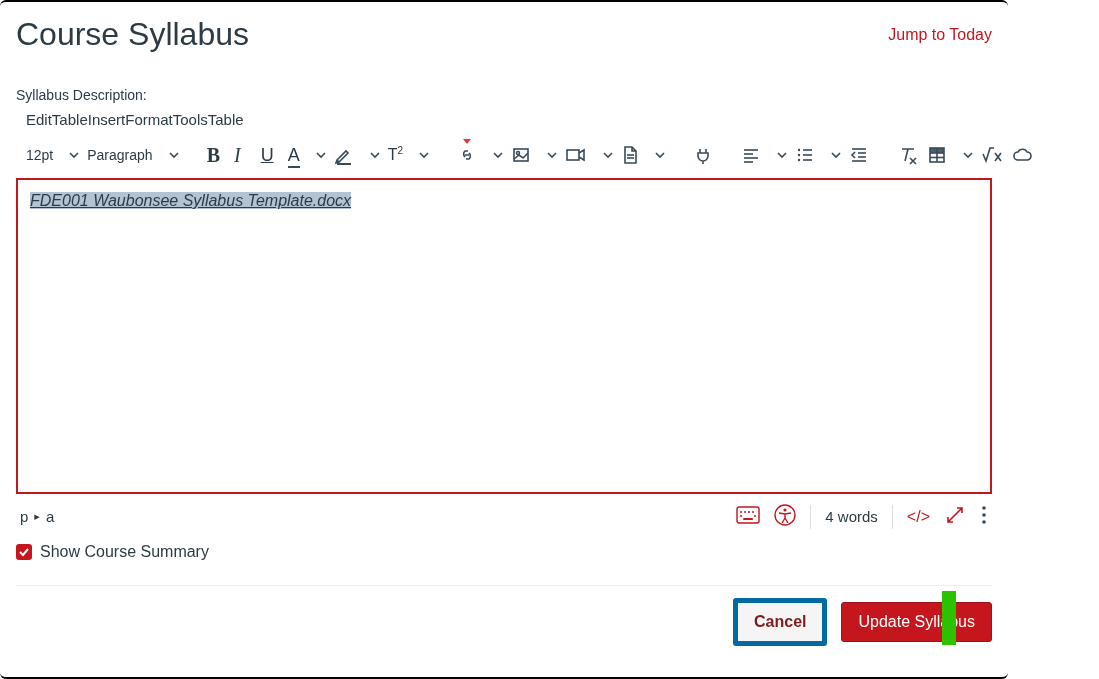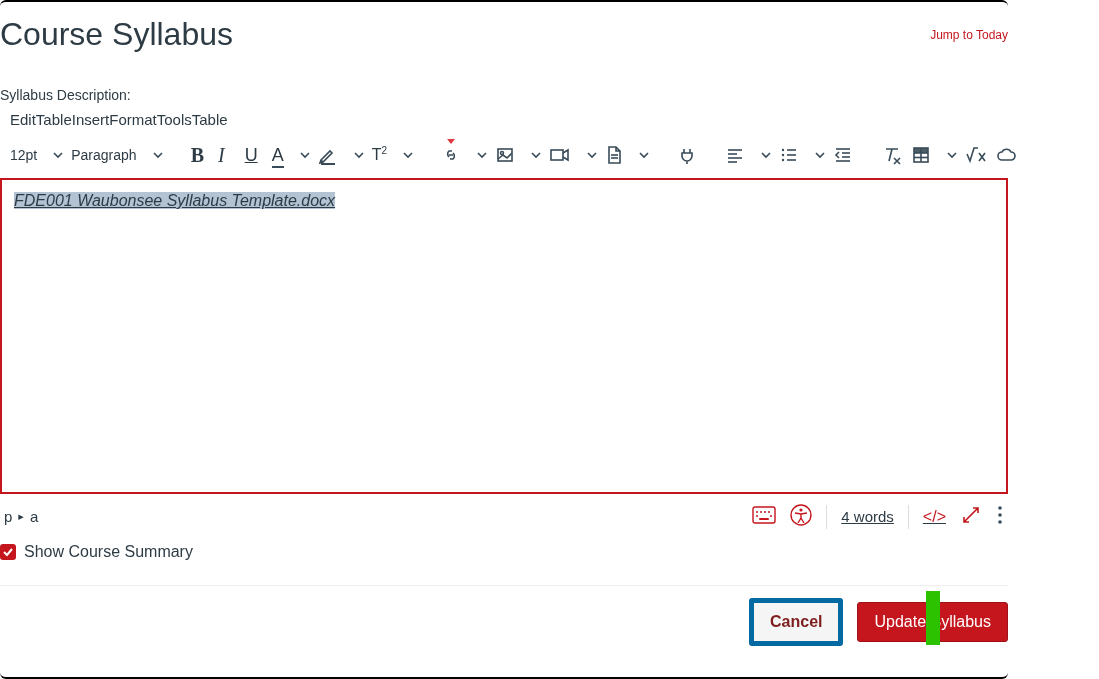--- a/index.html
+++ b/index.html
@@ -11,38 +11,38 @@
     background: #fff;
     width: 1099px;
     height: 679px;
     overflow: hidden;
   }
   .page {
     border-top: 2px solid #000;
     border-bottom: 2px solid #000;
     width: 1008px;
     height: 679px;
-    padding: 0 0;
+    padding: 0 16px;
     position: relative;
     border-radius: 6px;
   }
   .header-row {
     display: flex;
     justify-content: space-between;
     align-items: center;
     margin-top: 14px;
   }
   h1.page-title {
     font-size: 32px;
     font-weight: 400;
     margin: 0;
   }
   .jump-link {
     color: #C5161D;
-    font-size: 12px;
+    font-size: 16px;
     text-decoration: none;
     cursor: pointer;
   }
   .field-label {
     font-size: 14px;
     margin-top: 34px;
     margin-bottom: 2px;
   }
 
   .menu-bar {
@@ -103,21 +103,20 @@
     justify-content: space-between;
     align-items: center;
     padding: 10px 4px 8px 4px;
     font-size: 15px;
   }
   .status-left { display: flex; align-items: center; gap: 6px; }
   .status-right {
     display: flex;
     align-items: center;
     gap: 14px;
-    text-decoration: underline;
   }
   .status-right .vsep {
     width: 1px; height: 24px; background: #ddd;
   }
 
   .checkbox-row {
     display: flex;
     align-items: center;
     gap: 8px;
     margin-top: 6px;

